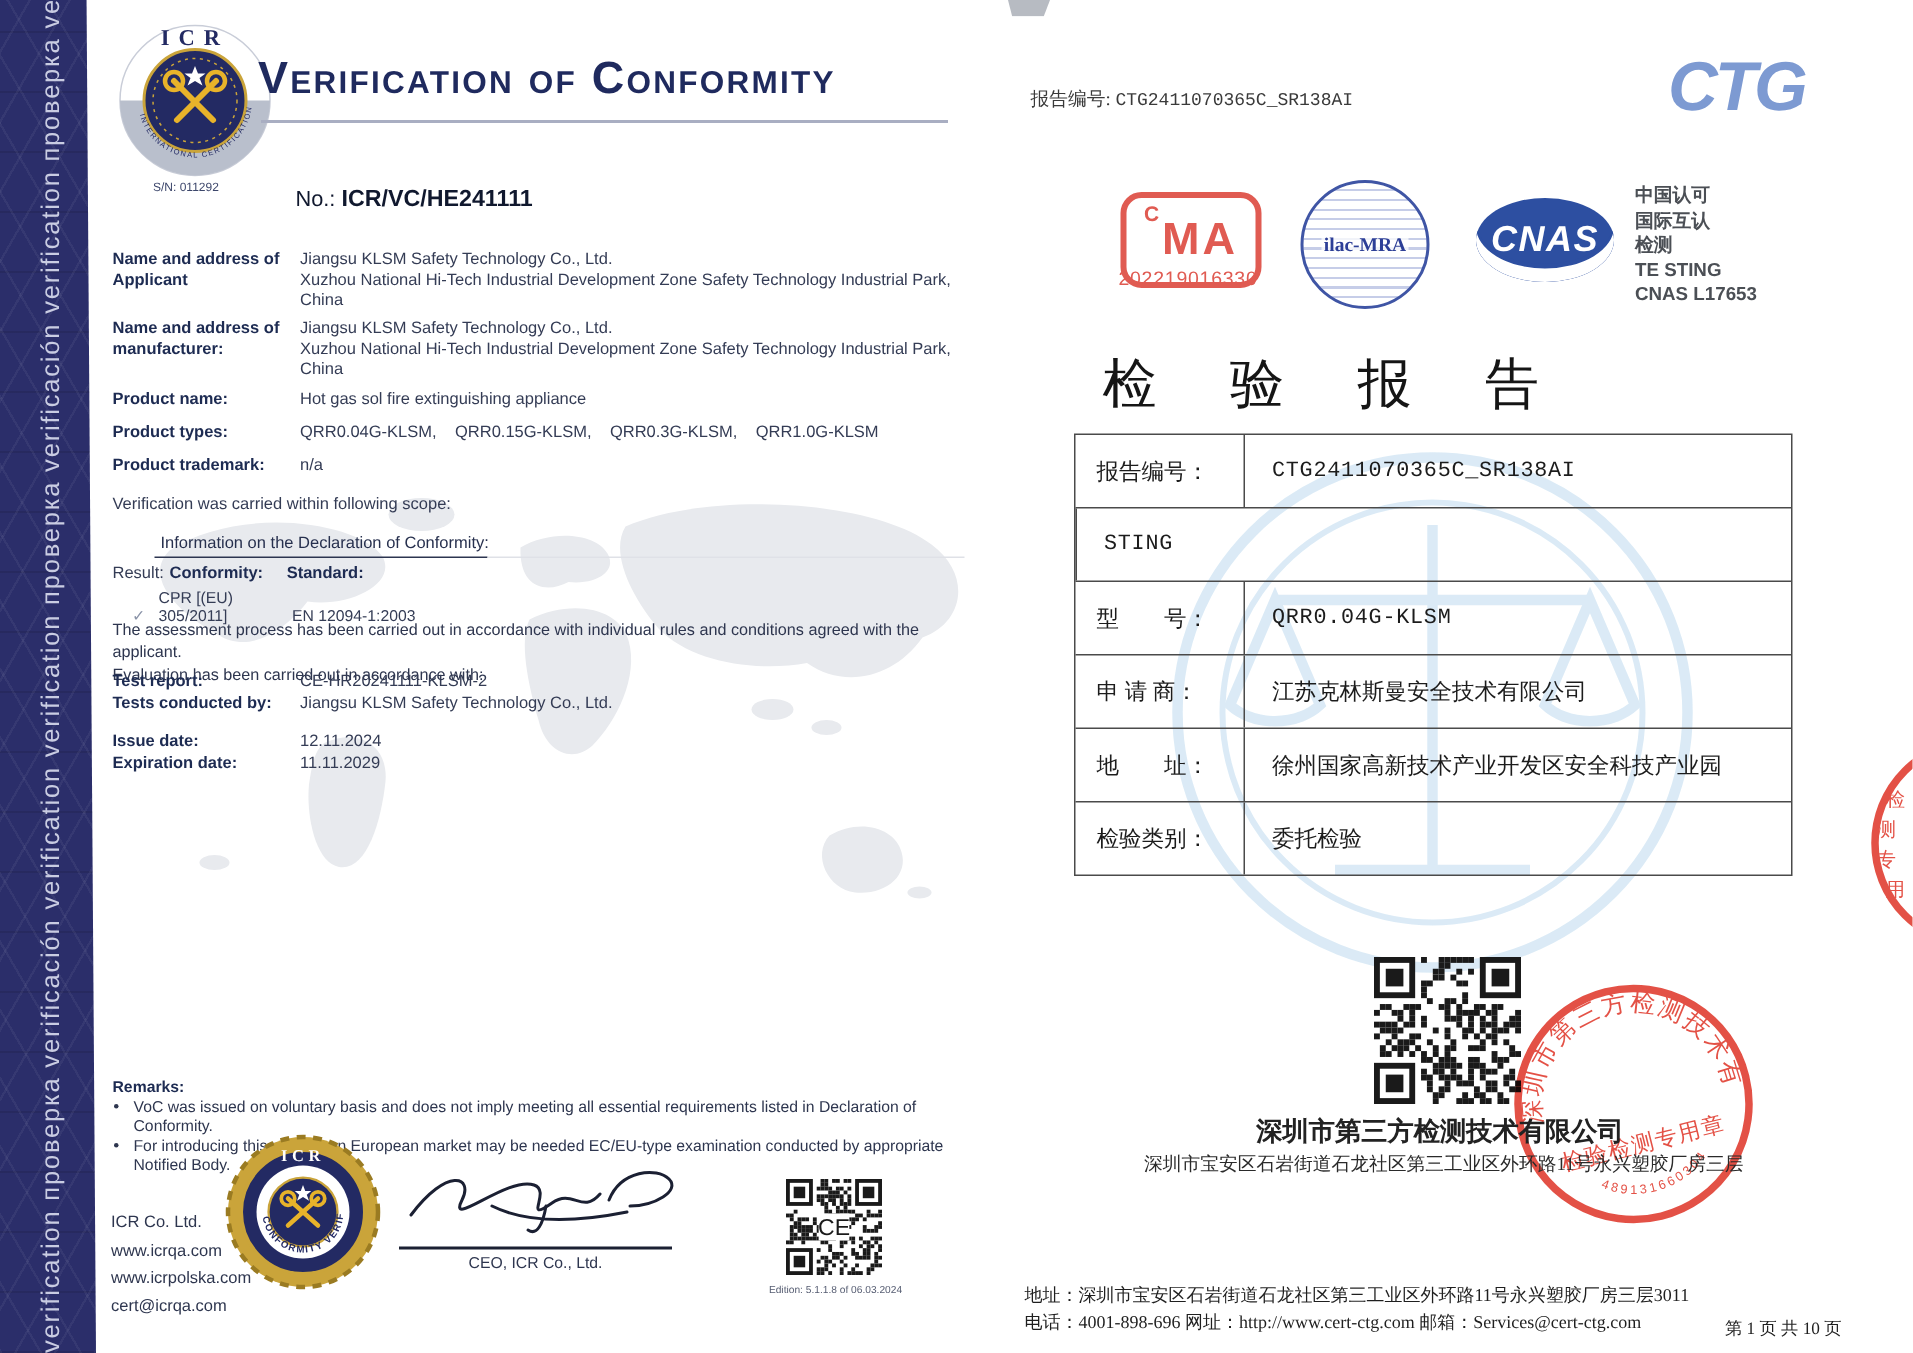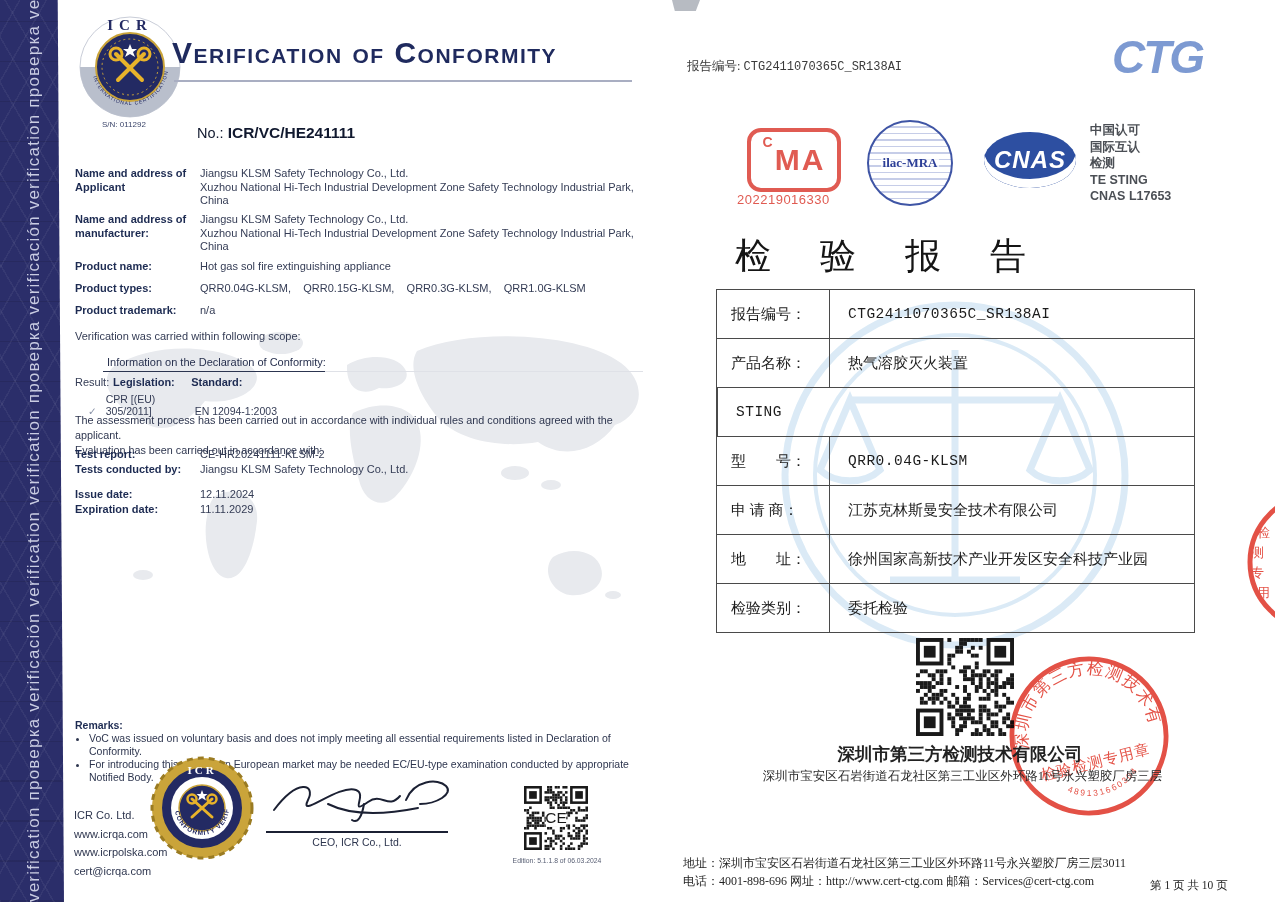--- a/index.html
+++ b/index.html
@@ -58,21 +58,21 @@
 
   
   .rp-serif{font-family:"Liberation Serif","DejaVu Serif",serif;}
   .mono{font-family:"Liberation Mono","DejaVu Sans Mono",monospace;}
   .report-no{left:687px;top:58px;font-size:12.5px;color:#3a3a3a;}
   .ctg{left:1112px;top:30px;font-size:46px;font-weight:700;font-style:italic;color:#7d9ad2;letter-spacing:-2px;}
 
   .cma-box{left:747px;top:128px;width:86px;height:56px;border:4px solid #e05b52;border-radius:14px;
     color:#e05b52;display:flex;align-items:center;justify-content:center;
     font-size:30px;font-weight:700;letter-spacing:2px;}
-  .cma-num{left:737px;top:192px;width:110px;color:#e05b52;font-size:13px;letter-spacing:.5px;}
+  .cma-num{left:737px;top:178px;width:110px;text-align:center;color:#e05b52;font-size:13px;letter-spacing:.5px;}
   .ilac{left:867px;top:120px;width:82px;height:82px;border:2px solid #3f55a5;border-radius:50%;
     background:repeating-linear-gradient(0deg,#ffffff 0 5px, #c6cde8 5px 6.5px);
     display:flex;align-items:center;justify-content:center;}
   .ilac span{background:rgba(255,255,255,.75);color:#2d3f97;font-size:13px;font-weight:700;
     font-family:"Liberation Serif",serif;padding:0 2px;}
   .cnas{left:984px;top:132px;width:92px;height:56px;background:#2d4fa1;border-radius:46px/28px;
     display:flex;align-items:center;justify-content:center;color:#fff;
     font-size:24px;font-weight:700;font-style:italic;letter-spacing:1px;
     box-shadow:inset 0 -9px 0 #ffffff, inset 0 -12px 0 #2d4fa1;}
   .acc-lines{left:1090px;top:122px;font-size:12.5px;line-height:16.5px;color:#4b4f55;font-weight:700;}
@@ -168,21 +168,21 @@
   <span class="lab">Product trademark:</span>
   <span class="val">n/a</span>
 </div>
 
 <div class="abs scope">Verification was carried within following scope:</div>
 <div class="abs decl-head">Information on the Declaration of Conformity:</div>
 <div class="abs decl-rule"></div>
 <div class="abs decl-rule-faint"></div>
 <div class="abs decl-cols">
   <span style="width:35px;color:#343c55;">Result:</span>
-  <span style="width:75px;font-weight:700;color:#1d2b52;">Legislation:</span>
+  <span style="width:75px;font-weight:700;color:#1d2b52;">Conformity:</span>
   <span style="font-weight:700;color:#1d2b52;">Standard:</span>
 </div>
 <div class="abs decl-row">
   <span class="check">✓</span>
   <span style="display:inline-block;width:80px;margin-left:6px;">CPR   [(EU) 305/2011]</span>
   <span style="margin-left:6px;">EN 12094-1:2003</span>
 </div>
 
 <div class="abs assess">The assessment process has been carried out in accordance with individual rules and conditions agreed with the applicant.
 Evaluation has been carried out in accordance with:</div>
@@ -512,24 +512,20 @@
     <line x1="120" y1="290" x2="250" y2="290"></line>
   </g>
 </svg>
 
 <div class="abs rtable rp-serif">
   <div class="trow">
     <div class="tl">报告编号：</div>
     <div class="tv mono">CTG2411070365C_SR138AI</div>
   </div>
   <div class="trow">
-    <div class="tl">产品名称：</div>
-    <div class="tv">热气溶胶灭火装置</div>
-  </div>
-  <div class="trow">
     <div class="tv mono">STING</div>
   </div>
   <div class="trow">
     <div class="tl">型　　号：</div>
     <div class="tv mono">QRR0.04G-KLSM</div>
   </div>
   <div class="trow">
     <div class="tl">申 请 商：</div>
     <div class="tv">江苏克林斯曼安全技术有限公司</div>
   </div>

